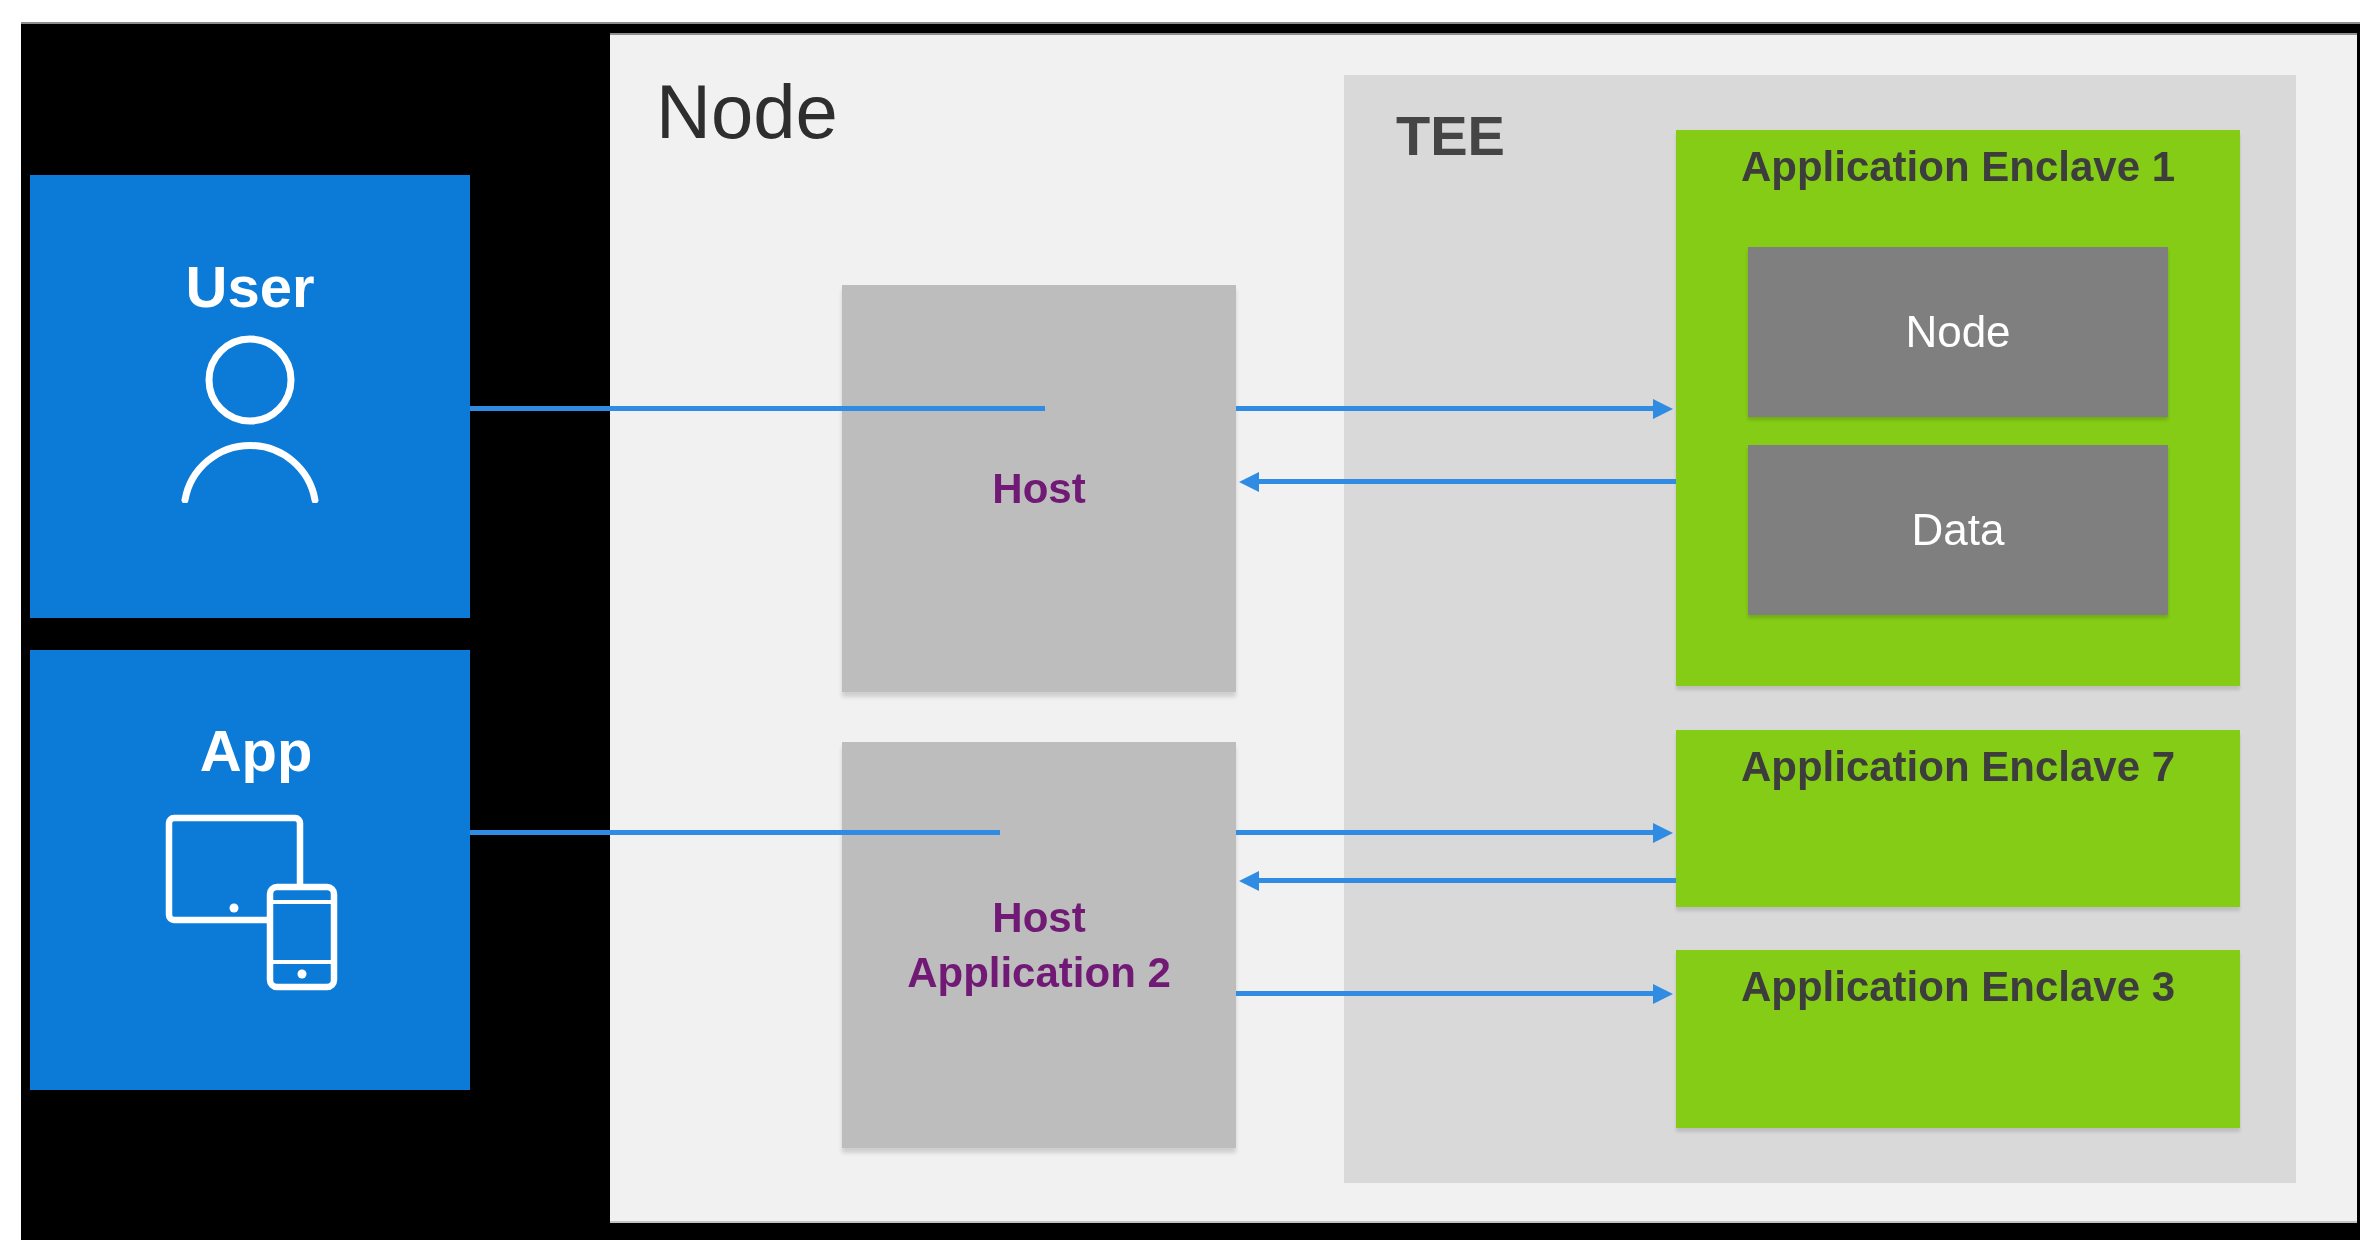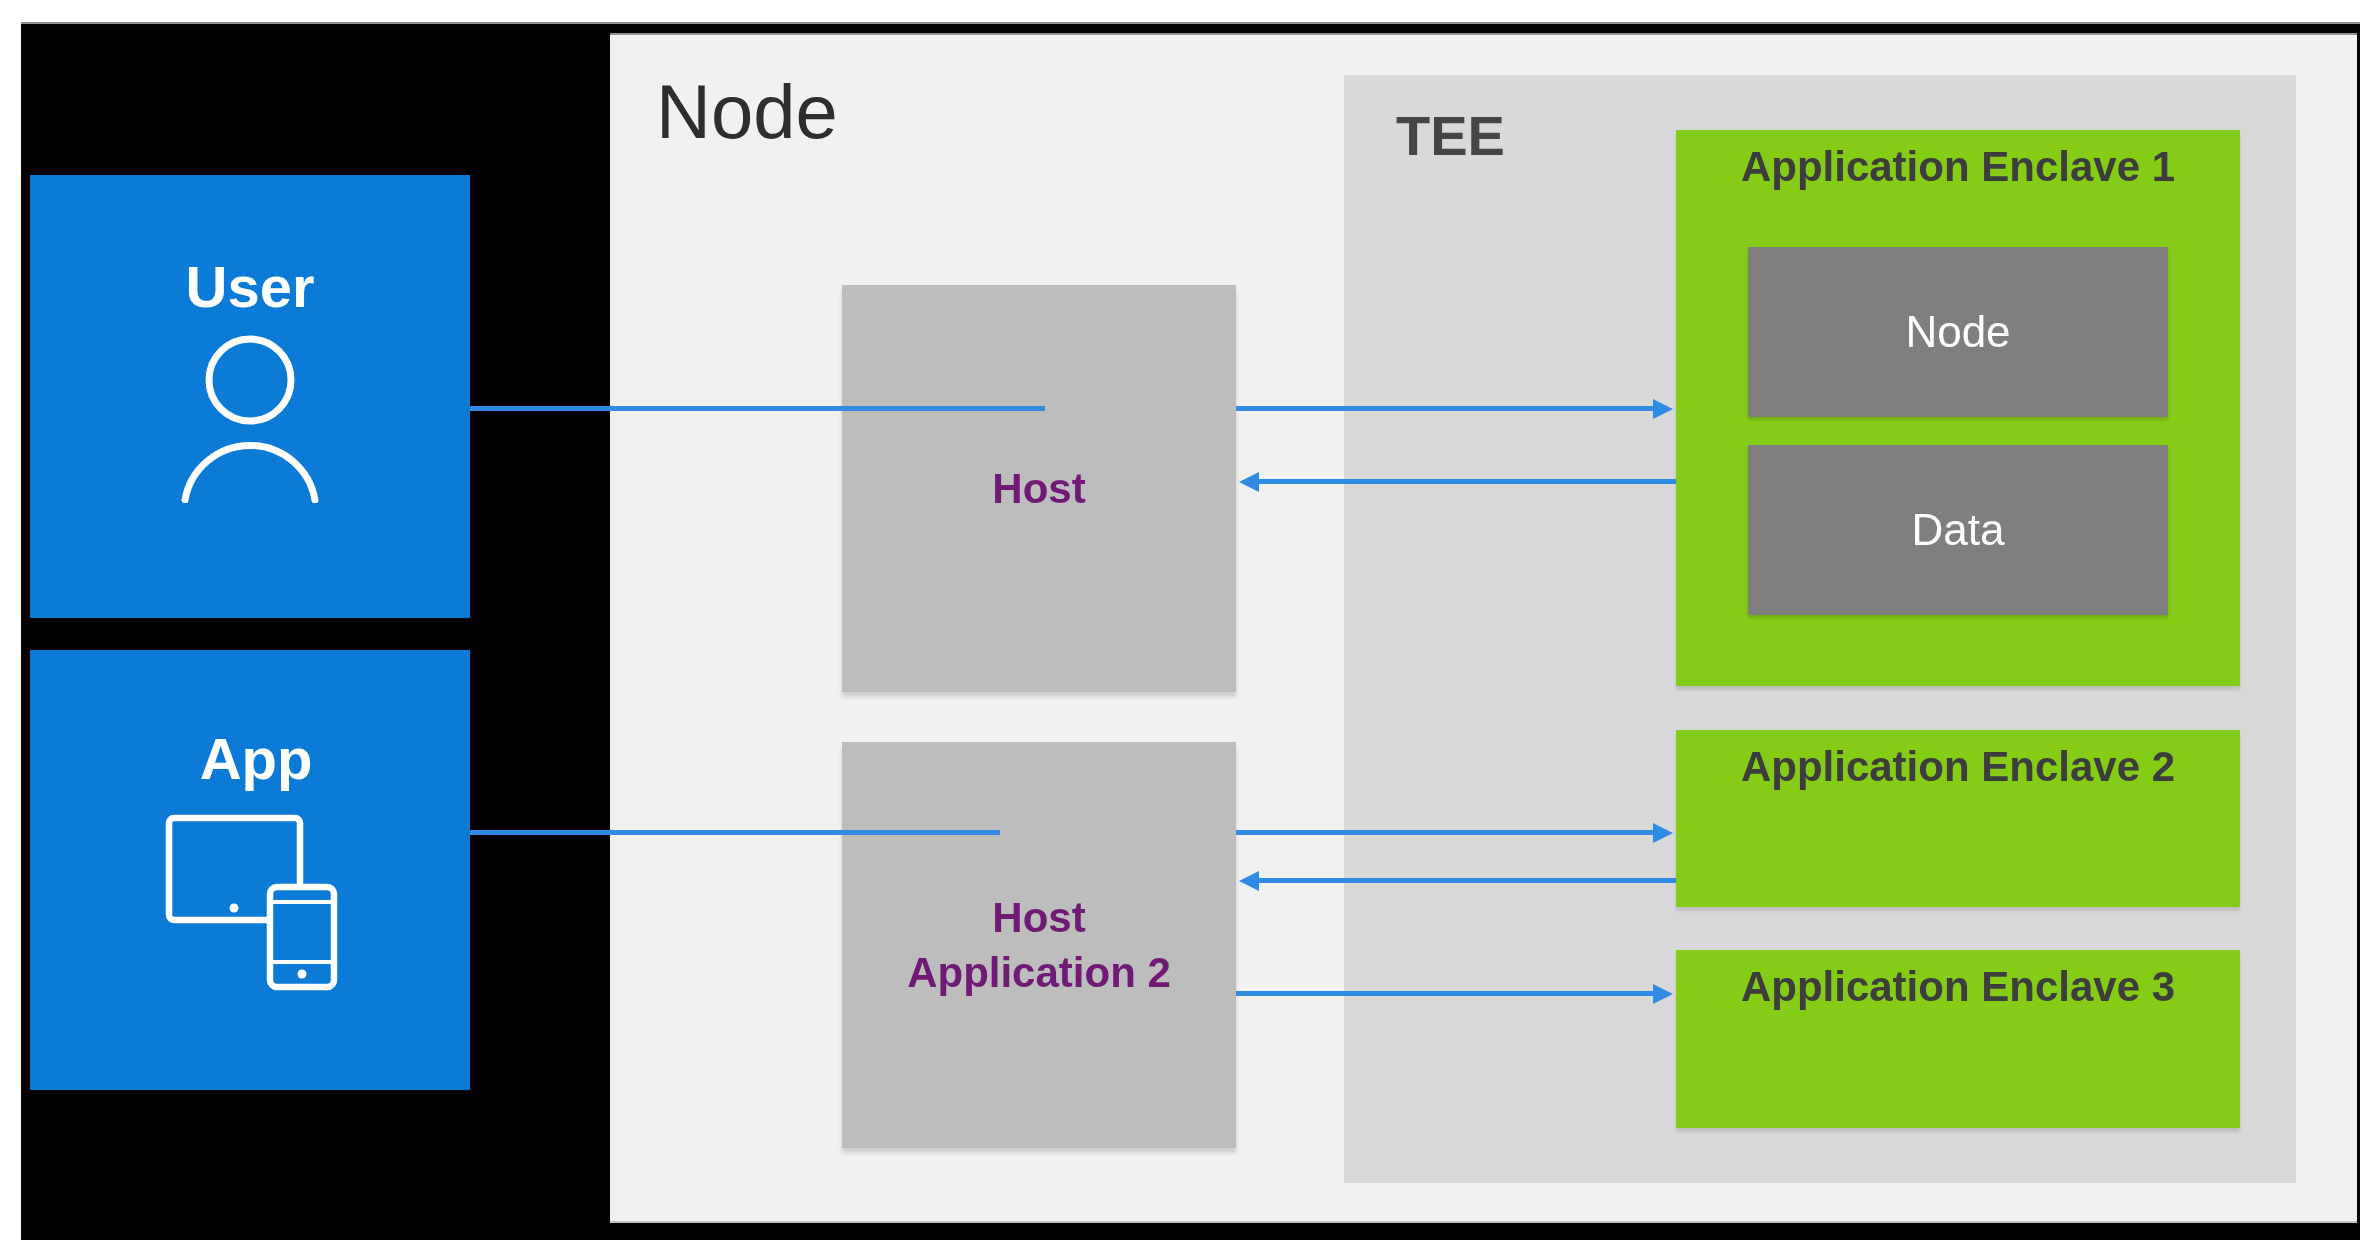--- a/index.html
+++ b/index.html
@@ -17,21 +17,21 @@
 
   
   .tee-panel{position:absolute;left:1344px;top:75px;width:952px;height:1108px;background:#d9d9da;}
   .tee-label{position:absolute;left:1396px;top:108px;font-size:56px;line-height:1;font-weight:600;color:#454545;}
 
   
   .actor{position:absolute;width:440px;background:#0b7bd7;color:#ffffff;}
   .actor-user{left:30px;top:175px;height:443px;}
   .actor-app{left:30px;top:650px;height:440px;}
   .actor-user-label{position:absolute;left:30px;top:258px;width:440px;text-align:center;font-size:58px;font-weight:600;color:#fff;line-height:1;}
-  .actor-app-label{position:absolute;left:30px;top:722px;width:452px;text-align:center;font-size:58px;font-weight:600;color:#fff;line-height:1;margin-top:8px;}
+  .actor-app-label{position:absolute;left:30px;top:722px;width:452px;text-align:center;font-size:58px;font-weight:600;color:#fff;line-height:1;}
   .icon-svg{position:absolute;}
 
   
   .host-box{position:absolute;left:842px;width:394px;background:#bdbdbd;display:flex;flex-direction:column;
             align-items:center;justify-content:center;box-shadow:0 5px 4px rgba(0,0,0,0.14);}
   .host-1{top:285px;height:407px;}
   .host-2{top:742px;height:406px;}
   .host-line{font-size:42px;font-weight:600;color:#701a75;line-height:1.32;text-align:center;}
 
   
@@ -92,21 +92,21 @@
     <div class="host-line">Application 2</div>
   </div>
 
   <div class="enclave enclave-1">
     <div class="enclave-title">Application Enclave 1</div>
     <div class="inner-block block-code">Node</div>
     <div class="inner-block block-data">Data</div>
   </div>
 
   <div class="enclave enclave-2">
-    <div class="enclave-title">Application Enclave 2</div>
+    <div class="enclave-title">Application Enclave 7</div>
   </div>
 
   <div class="enclave enclave-3">
     <div class="enclave-title">Application Enclave 3</div>
   </div>
 
   <div class="arrow" style="left:470px;top:406px;width:575px;"></div>
   <div class="arrow head-right" style="left:1236px;top:406px;width:418px;"></div>
   <div class="arrow head-left" style="left:1258px;top:479px;width:418px;"></div>
   <div class="arrow" style="left:470px;top:830px;width:530px;"></div>

